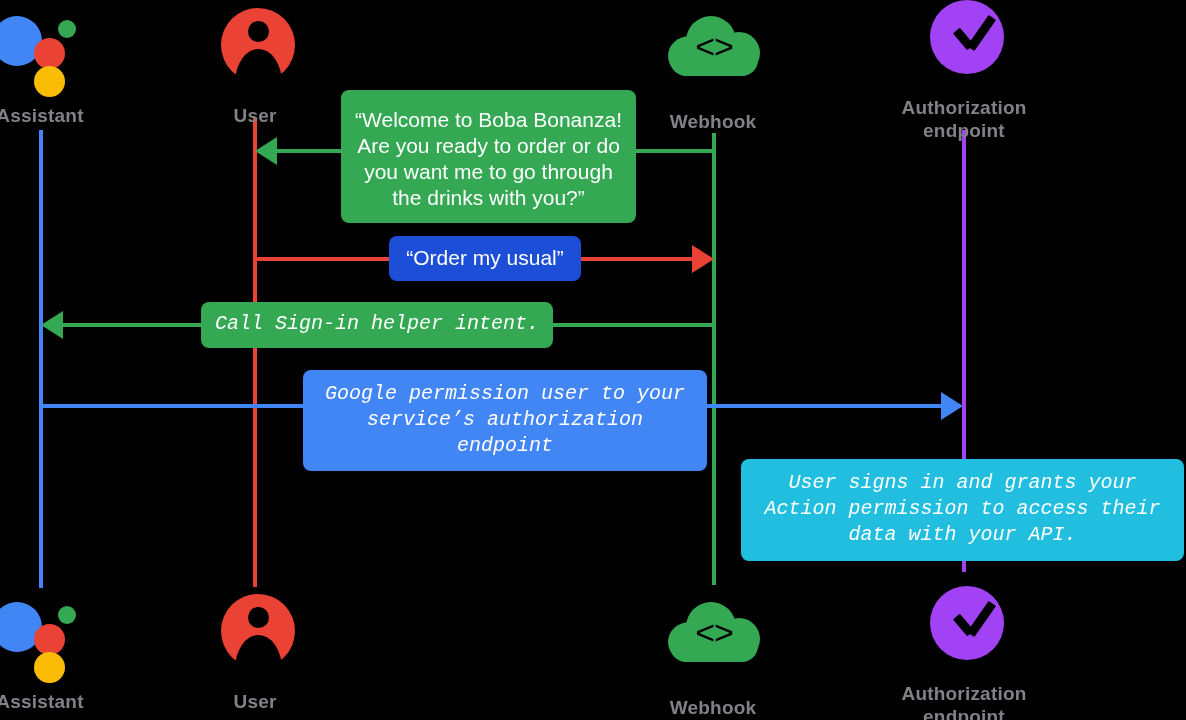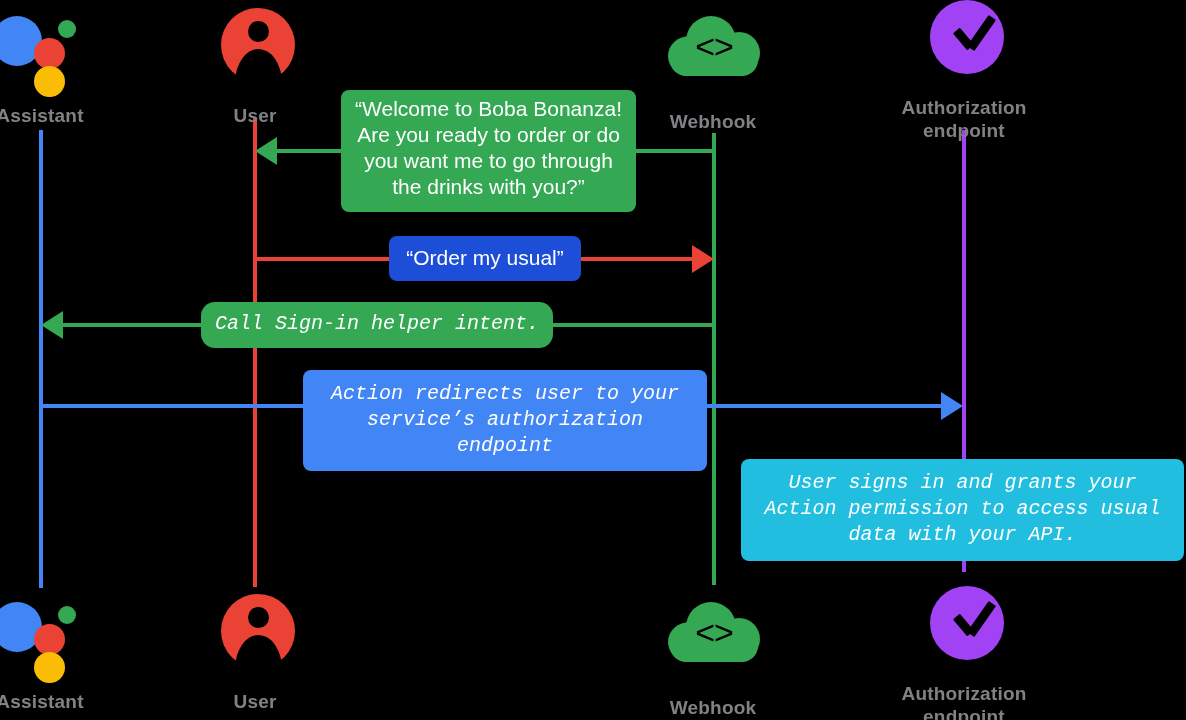--- a/index.html
+++ b/index.html
@@ -222,40 +222,40 @@
       <div class="auth-disc">
         <div class="auth-check"></div>
       </div>
     </div>
     <div class="actor-label">Authorization
 endpoint</div>
   </div>
 
   <div class="wire" style="left:276px; top:149px; width:438px; background:#34A853;"></div>
   <div class="arrowhead arrow-left" style="left:255px; top:137px; border-right-color:#34A853;"></div>
-  <div class="bubble bubble-sans" style="left:341px; top:90px; width:295px; padding:6px 10px 12px 10px; background:#34A853;">“Welcome to Boba Bonanza!
+  <div class="bubble bubble-sans" style="left:341px; top:90px; width:295px; padding:17px 10px 12px 10px; background:#34A853;">“Welcome to Boba Bonanza!
 Are you ready to order or do
 you want me to go through
 the drinks with you?”</div>
 
   <div class="wire" style="left:255px; top:257px; width:438px; background:#EA4335;"></div>
   <div class="arrowhead arrow-right" style="left:692px; top:245px; border-left-color:#EA4335;"></div>
   <div class="bubble bubble-sans" style="left:389px; top:236px; width:192px; padding:9px 8px 10px 8px; background:#1d4ed8;">“Order my usual”</div>
 
   <div class="wire" style="left:62px; top:323px; width:652px; background:#34A853;"></div>
   <div class="arrowhead arrow-left" style="left:41px; top:311px; border-right-color:#34A853;"></div>
-  <div class="bubble bubble-mono" style="left:201px; top:302px; width:352px; padding:9px 10px 11px 10px; background:#34A853;border-radius:14px;">Call Sign-in helper intent.</div>
+  <div class="bubble bubble-mono" style="left:201px; top:302px; width:352px; padding:9px 10px 11px 10px; background:#34A853;">Call Sign-in helper intent.</div>
 
   <div class="wire" style="left:41px; top:404px; width:902px; background:#4285F4;"></div>
   <div class="arrowhead arrow-right" style="left:941px; top:392px; border-left-color:#4285F4;"></div>
-  <div class="bubble bubble-mono" style="left:303px; top:370px; width:404px; padding:11px 10px 12px 10px; background:#4285F4;">Action redirects user to your
+  <div class="bubble bubble-mono" style="left:303px; top:370px; width:404px; padding:11px 10px 12px 10px; background:#4285F4;">Google permission user to your
 service’s authorization endpoint</div>
 
   <div class="bubble bubble-mono" style="left:741px; top:459px; width:443px; padding:11px 10px 13px 10px; background:#22BEDF;">User signs in and grants your
-Action permission to access usual
+Action permission to access their
 data with your API.</div>
 
   <div class="actor" style="left:-60px; top:594px;">
     <div class="actor-icon">
       <div class="ga-dot ga-blue"></div>
       <div class="ga-dot ga-green"></div>
       <div class="ga-dot ga-red"></div>
       <div class="ga-dot ga-yellow"></div>
     </div>
     <div class="actor-label">Assistant</div>

